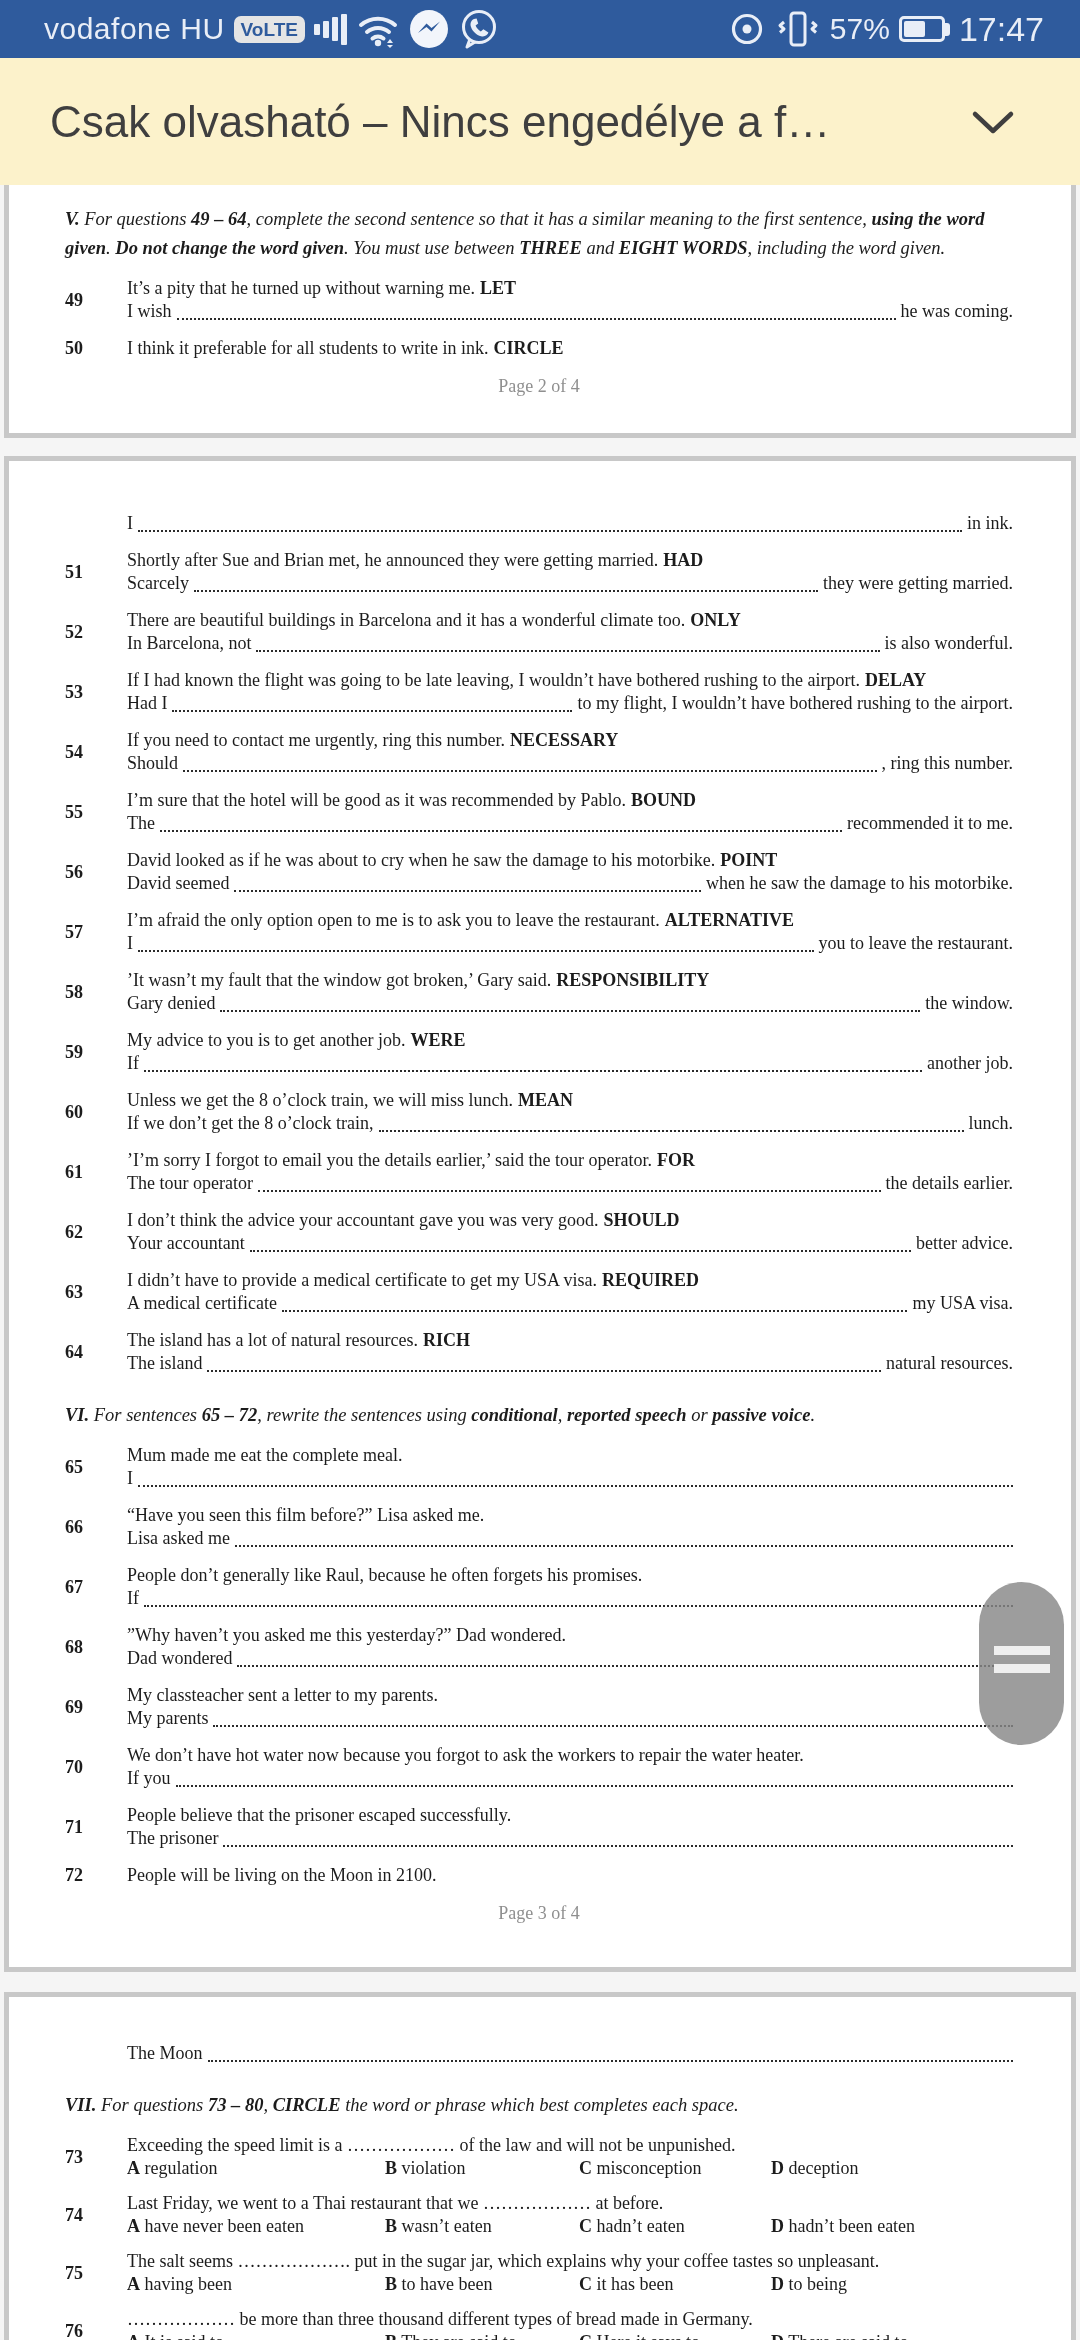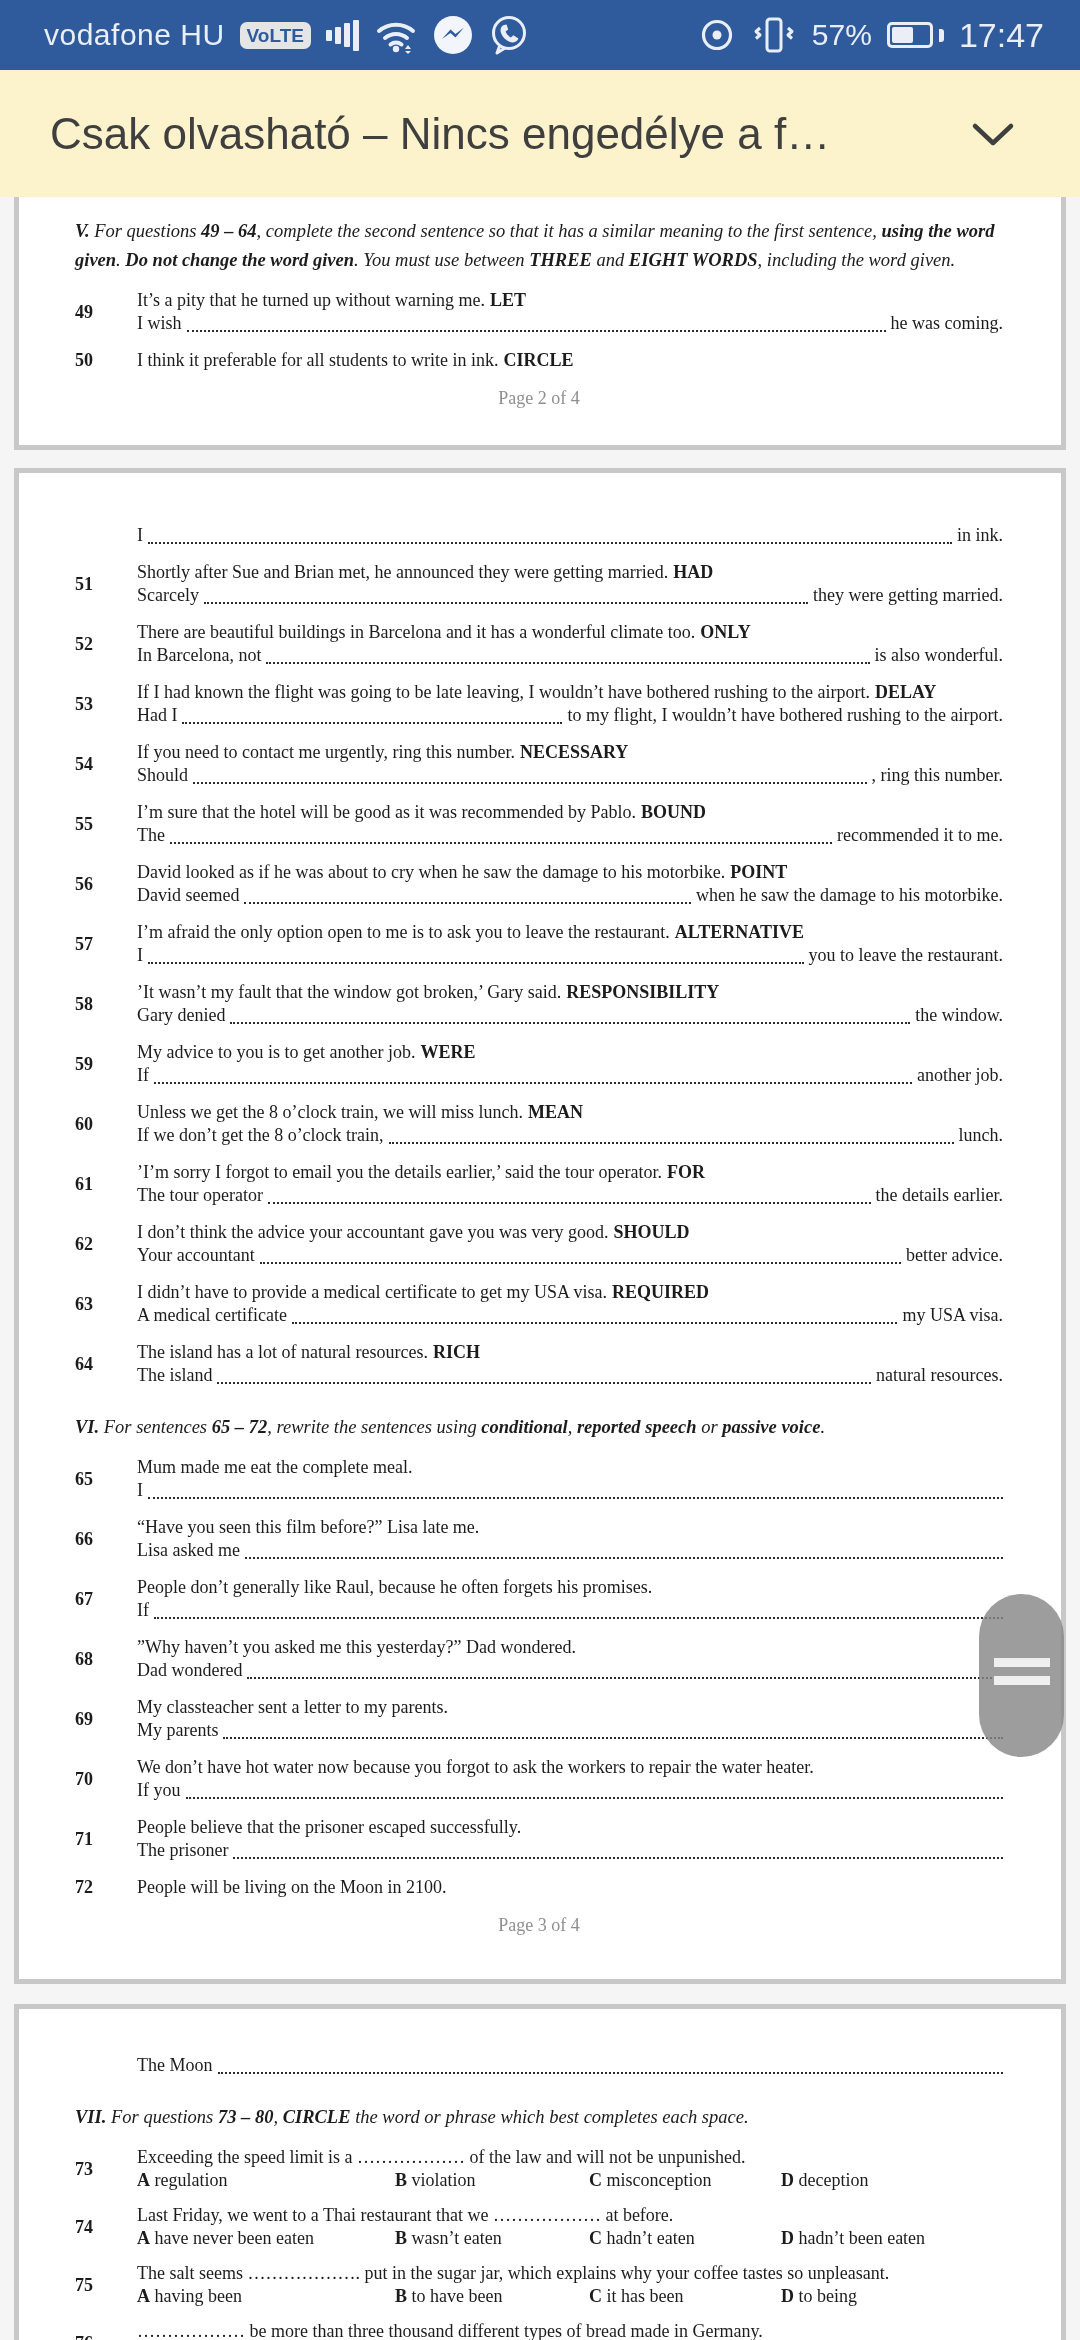--- a/index.html
+++ b/index.html
@@ -2,23 +2,23 @@
 <html><head>
 <meta charset="utf-8">
 <style>
   html,body{margin:0;padding:0;}
   body{
     width:1080px;height:2340px;overflow:hidden;background:#f5f5f5;
     font-family:"Liberation Serif", serif;color:#1c1c1c;
   }
   
   .statusbar{
-    height:70px;background:#2f5b9d;color:#e9eef7;
+    height:58px;background:#2f5b9d;color:#e9eef7;
     display:flex;align-items:center;box-sizing:border-box;
-    padding:0 36px 0 44px;gap:15px;
+    padding:0 36px 0 44px;gap:9px;
     font-family:"Liberation Sans", sans-serif;
   }
   .carrier{font-size:30px;letter-spacing:0.5px;white-space:nowrap;}
   .volte{
     background:#e5e5e5;color:#2f5b9d;font-weight:bold;font-size:19px;
     border-radius:7px;padding:4px 7px;line-height:1;
   }
   .sb-spacer{flex:1;}
   .sigbars{display:flex;align-items:flex-end;gap:3px;height:32px;}
   .sigbars i{display:block;width:6px;background:#e9eef7;border-radius:1px;}
@@ -33,21 +33,21 @@
     height:127px;background:#fcf2cb;display:flex;align-items:center;
     box-sizing:border-box;padding:0 64px 0 50px;
     font-family:"Liberation Sans", sans-serif;
     box-shadow:0 1px 2px rgba(0,0,0,0.08);
   }
   .banner-title{flex:1;font-size:44px;color:#3f3f3f;white-space:nowrap;overflow:hidden;}
   .banner-chevron{width:46px;height:30px;display:flex;align-items:center;justify-content:center;}
   
   .docarea{position:relative;height:2149px;background:#f5f5f5;}
   .page{
-    margin:0 14px;background:#ffffff;box-sizing:border-box;
+    margin:0 4px;background:#ffffff;box-sizing:border-box;
     border-left:5px solid #c8c8c8;border-right:5px solid #c8c8c8;
     overflow:hidden;padding:0 58px 0 56px;
   }
   .page.first{height:253px;border-bottom:5px solid #c8c8c8;margin-bottom:18px;padding-top:20px;}
   .page.mid{height:1516px;border-top:5px solid #c8c8c8;border-bottom:5px solid #c8c8c8;margin-bottom:20px;padding-top:51px;}
   .page.last{height:413px;border-top:5px solid #c8c8c8;padding-top:45px;}
   .intro{font-style:italic;font-size:18.5px;line-height:29px;margin-bottom:14px;}
   .intro .b{font-weight:bold;}
   .q + .intro{margin-top:26px;margin-bottom:14px;}
   .q{display:flex;margin-bottom:14px;font-size:18px;align-items:center;}
@@ -332,21 +332,21 @@
             <div class="qline"><span>Mum made me eat the complete meal.</span></div>
             <div class="fill">
               <span class="pref">I</span>
               <span class="dots nosuf"></span>
             </div>
           </div>
         </div>
         <div class="q">
           <span class="qnum">66</span>
           <div class="qbody">
-            <div class="qline"><span>“Have you seen this film before?” Lisa late me.</span></div>
+            <div class="qline"><span>“Have you seen this film before?” Lisa asked me.</span></div>
             <div class="fill">
               <span class="pref">Lisa asked me</span>
               <span class="dots nosuf"></span>
             </div>
           </div>
         </div>
         <div class="q">
           <span class="qnum">67</span>
           <div class="qbody">
             <div class="qline"><span>People don’t generally like Raul, because he often forgets his promises.</span></div>

